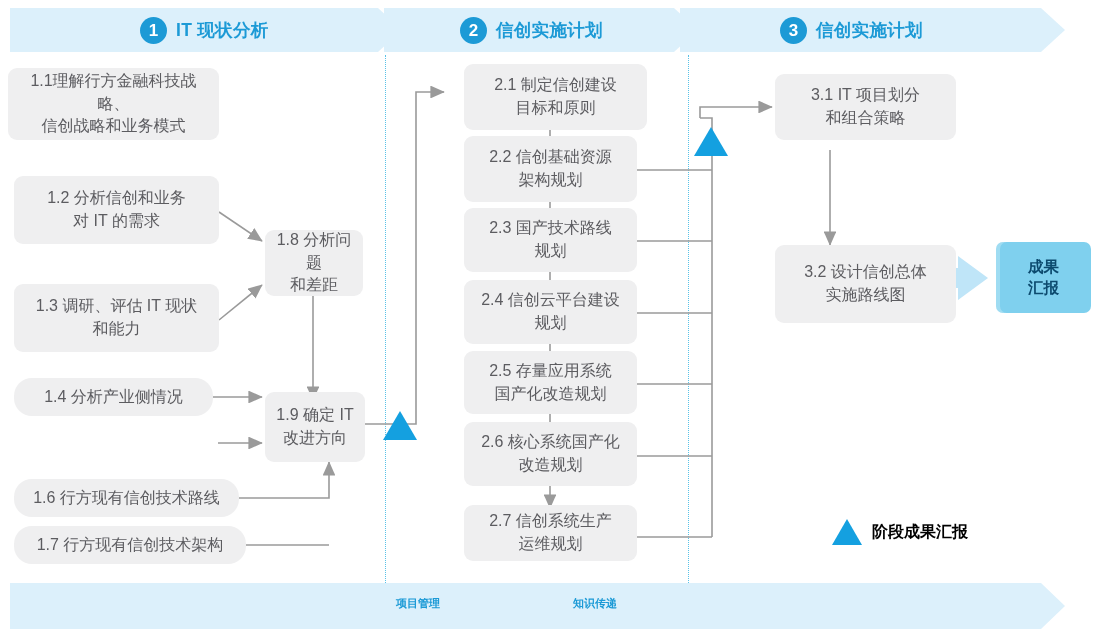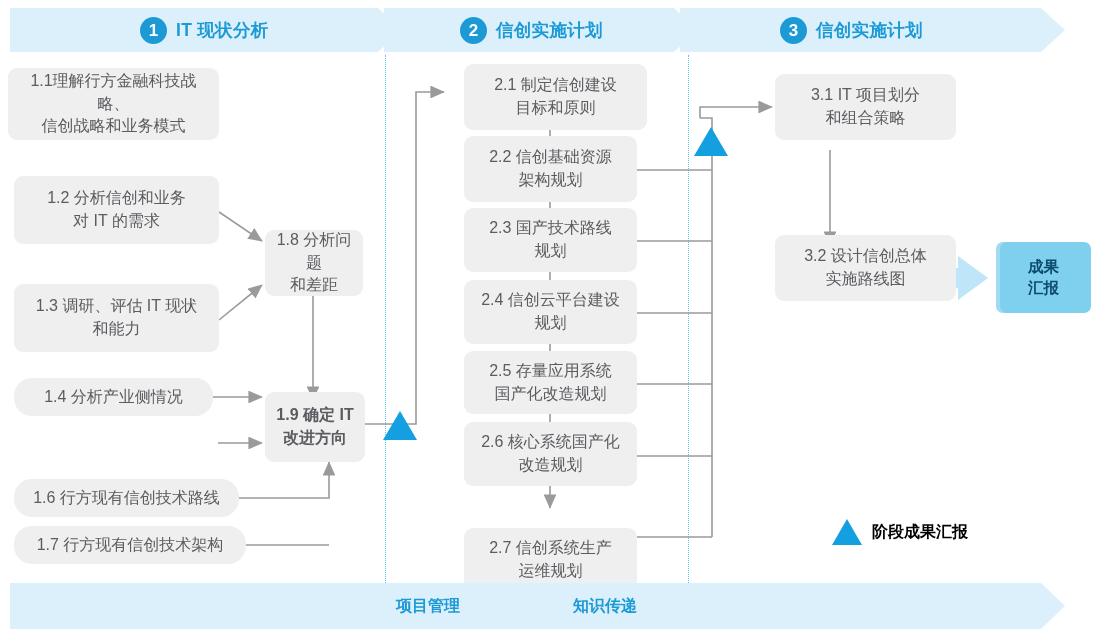--- a/index.html
+++ b/index.html
@@ -128,21 +128,21 @@
     position: absolute;
     left: 10px;
     top: 583px;
     width: 1055px;
     height: 46px;
   }
   .bottom-banner svg { display: block; }
   .bottom-label {
     position: absolute;
     color: #1c9ad6;
-    font-size: 16px;
+    font-size: 11px;
     font-weight: bold;
     white-space: nowrap;
     top: 596px;
     text-align: right;
   }
   .vdiv {
     position: absolute;
     width: 0;
     border-left: 1px dotted #59c2e8;
   }
@@ -244,21 +244,21 @@
   </div>
   <div class="box pill" style="left:14px; top:479px; width:225px; height:38px;">
     <span class="box-text">1.6 行方现有信创技术路线</span>
   </div>
   <div class="box pill" style="left:14px; top:526px; width:232px; height:38px;">
     <span class="box-text">1.7 行方现有信创技术架构</span>
   </div>
   <div class="box" style="left:265px; top:230px; width:98px; height:66px;">
     <span class="box-text">1.8 分析问题<br>和差距</span>
   </div>
-  <div class="box" style="left:265px; top:392px; width:100px; height:70px;font-weight:bold;">
+  <div class="box" style="left:265px; top:392px; width:100px; height:70px;">
     <span class="box-text">1.9 确定 IT<br>改进方向</span>
   </div>
 
   <div class="box" style="left:464px; top:64px; width:183px; height:66px;">
     <span class="box-text">2.1 制定信创建设<br>目标和原则</span>
   </div>
   <div class="box" style="left:464px; top:136px; width:173px; height:66px;">
     <span class="box-text">2.2 信创基础资源<br>架构规划</span>
   </div>
   <div class="box" style="left:464px; top:208px; width:173px; height:64px;">
@@ -266,28 +266,28 @@
   </div>
   <div class="box" style="left:464px; top:280px; width:173px; height:64px;">
     <span class="box-text">2.4 信创云平台建设<br>规划</span>
   </div>
   <div class="box" style="left:464px; top:351px; width:173px; height:63px;">
     <span class="box-text">2.5 存量应用系统<br>国产化改造规划</span>
   </div>
   <div class="box" style="left:464px; top:422px; width:173px; height:64px;">
     <span class="box-text">2.6 核心系统国产化<br>改造规划</span>
   </div>
-  <div class="box" style="left:464px; top:528px; width:173px; height:64px;">
+  <div class="box" style="left:464px; top:505px; width:173px; height:56px;">
     <span class="box-text">2.7 信创系统生产<br>运维规划</span>
   </div>
 
   <div class="box" style="left:775px; top:74px; width:181px; height:66px;">
     <span class="box-text">3.1 IT 项目划分<br>和组合策略</span>
   </div>
-  <div class="box" style="left:775px; top:235px; width:181px; height:66px;">
+  <div class="box" style="left:775px; top:245px; width:181px; height:78px;">
     <span class="box-text">3.2 设计信创总体<br>实施路线图</span>
   </div>
 
   <div class="deliverable" style="left:996px; top:242px; width:95px; height:71px;">
     <span class="box-text">成果<br>汇报</span>
   </div>
 
   <div class="tri" style="left:383px; top:411px;"></div>
   <div class="tri" style="left:694px; top:127px;"></div>
 

